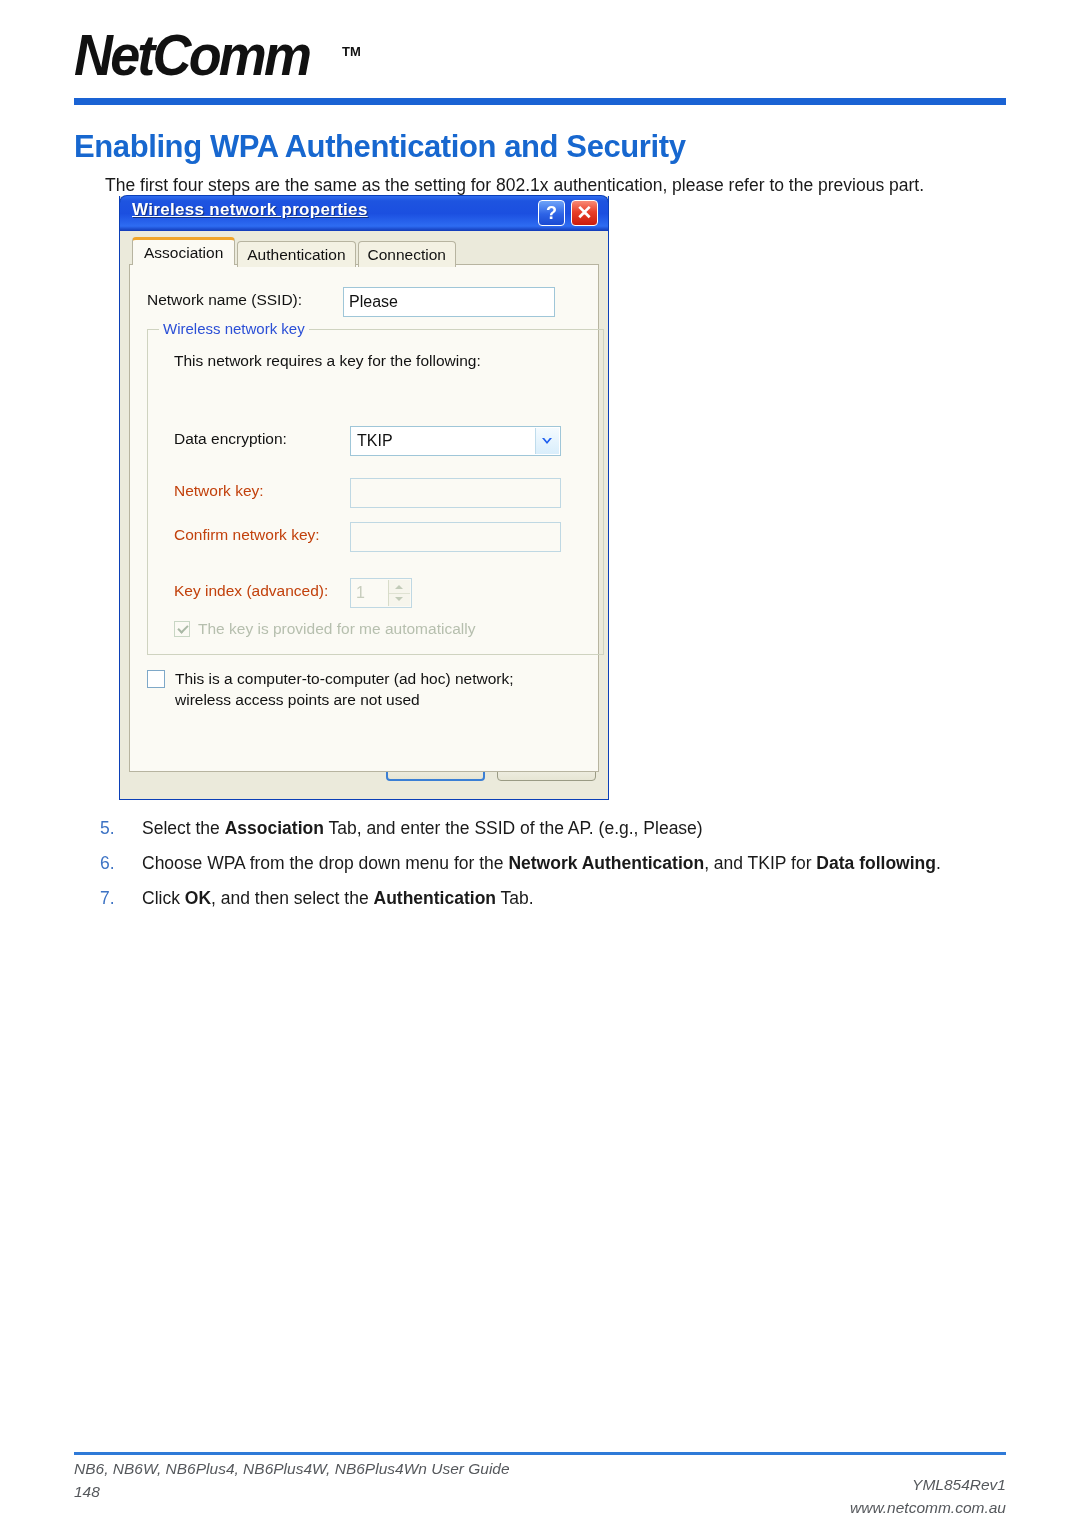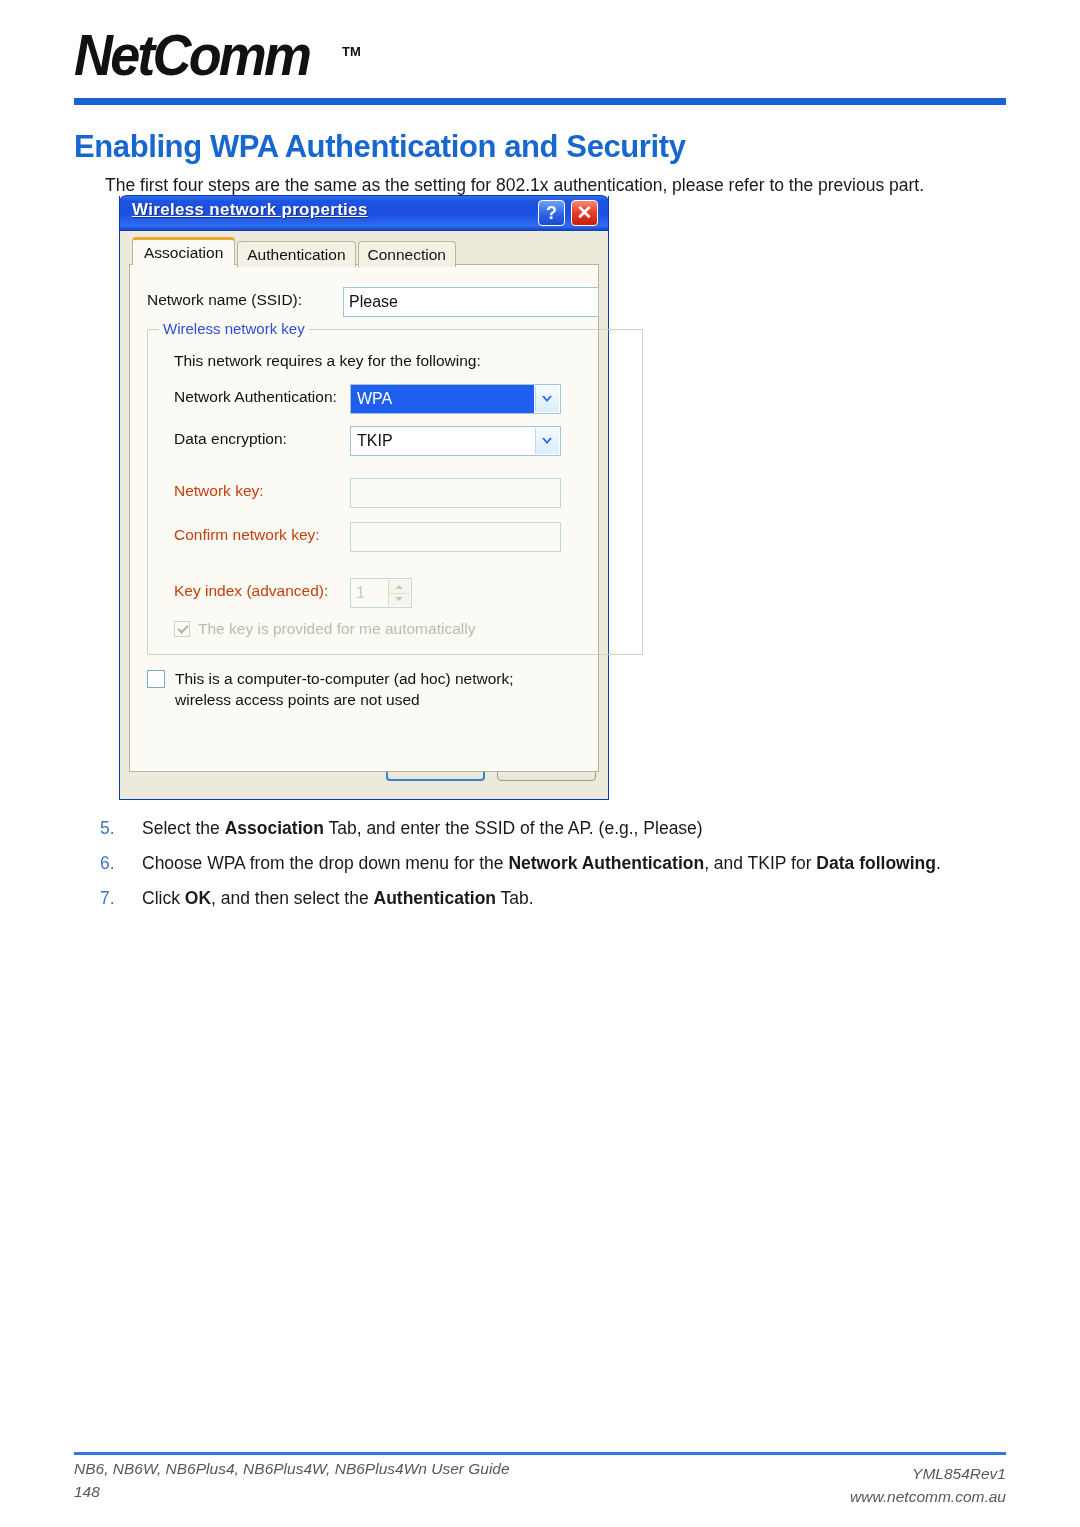--- a/index.html
+++ b/index.html
@@ -118,21 +118,21 @@
     position: absolute;
     left: 74px;
     top: 1460px;
     width: 932px;
     font-size: 15.5px;
     font-style: italic;
     color: #55585c;
   }
   .footer-row { position: relative; height: 23px; }
   .footer-left { position: absolute; left: 0; top: 0; font-style: italic; }
-  .footer-right { position: absolute; right: 0; top: 5px; }
+  .footer-right { position: absolute; right: 0; top: 16px; }
 
   
   .xp-dialog {
     position: absolute;
     left: 119px;
     top: 196px;
     width: 490px;
     height: 604px;
     background: #ebeadb;
     border: 1px solid #0b3fb7;
@@ -253,27 +253,27 @@
     background: #ffffff;
     border: 1px solid #9fc6d8;
     box-sizing: border-box;
     font-size: 16px;
     color: #111111;
     padding: 2px 5px;
     line-height: 24px;
     height: 30px;
   }
   .tb.disabled { background: #fbfaf4; border-color: #bfd8e3; }
-  #ssid-input { left: 196px; top: 0; width: 256px; }
+  #ssid-input { left: 196px; top: 0; width: 212px; }
 
   
   .groupbox {
     position: absolute;
     left: 17px; top: 64px;
-    width: 496px; height: 326px;
+    width: 457px; height: 326px;
     border: 1px solid #cfd3c0;
     box-sizing: border-box;
   }
   .groupbox-title {
     position: absolute;
     left: 11px; top: -10px;
     background: #fbfaf4;
     padding: 0 4px;
     font-size: 15px;
     color: #2b4fd6;
@@ -493,27 +493,20 @@
 
         <div class="row-ssid">
           <span class="lbl">Network name (SSID):</span>
           <div class="tb" id="ssid-input">Please</div>
         </div>
 
         <div class="groupbox">
           <span class="groupbox-title">Wireless network key</span>
           <span class="gb-note">This network requires a key for the following:</span>
 
-          <div class="fr" id="row-auth">
-            <span class="lbl">Network Authentication:</span>
-            <div class="combo selected">
-              <div class="combo-val">WPA</div>
-              <div class="combo-arrow"></div>
-            </div>
-          </div>
 
           <div class="fr" id="row-enc">
             <span class="lbl">Data encryption:</span>
             <div class="combo">
               <div class="combo-val">TKIP</div>
               <div class="combo-arrow"></div>
             </div>
           </div>
 
           <div class="fr" id="row-key">

